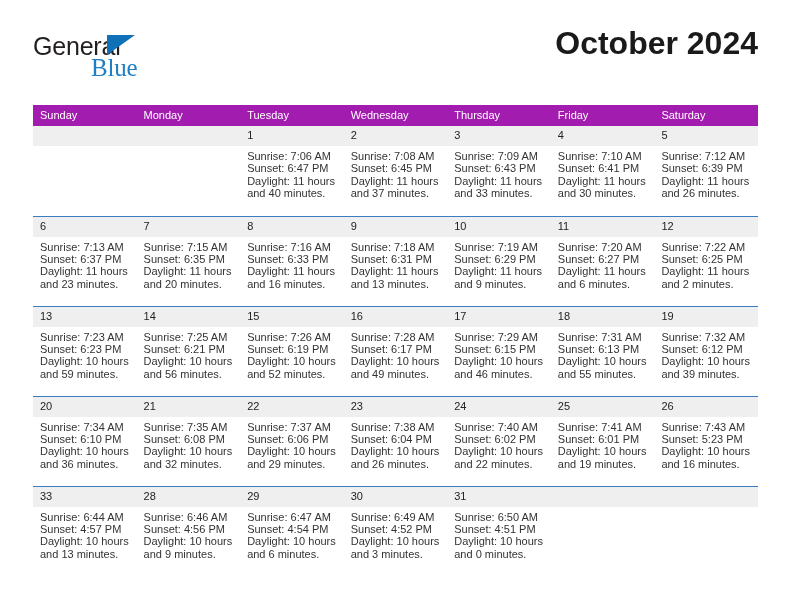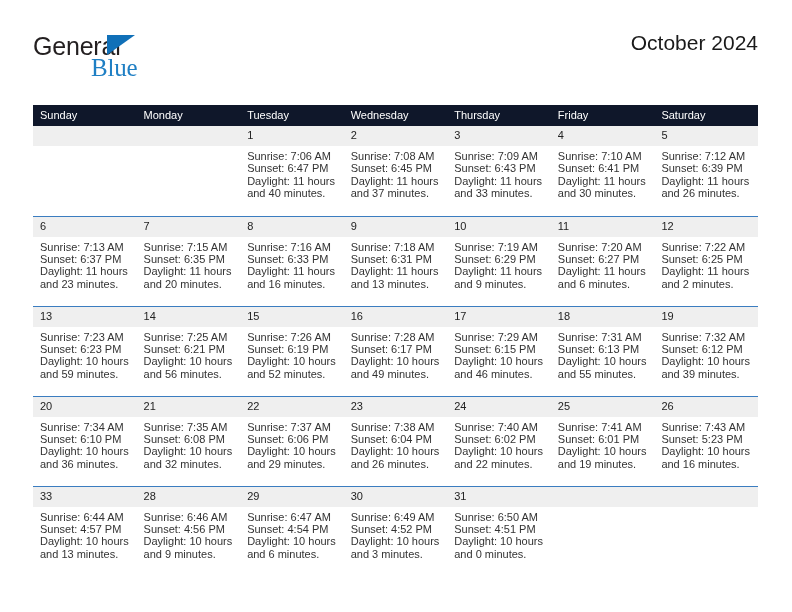--- a/index.html
+++ b/index.html
@@ -66,22 +66,22 @@
     font-family: Liberation Serif, serif;
   }
 
   .title-block {
     position: absolute;
     right: 0;
     top: 0;
     text-align: right;
   }
   .month-title {
-    font-size: 21px;
-    font-weight: normal;
+    font-size: 32px;
+    font-weight: bold;
     color: #1a1a1a;
     line-height: 34px;
     white-space: nowrap;
   }
   .location-title {
     font-size: 14px;
     font-weight: bold;
     color: #1a1a1a;
     line-height: 22px;
     margin-top: 2px;
@@ -92,21 +92,21 @@
   .calendar {
     position: absolute;
     left: 33px;
     top: 105px;
     width: 725px;
     border-collapse: collapse;
     table-layout: fixed;
   }
 
   .cal-head th {
-    background: #0f172a;
+    background: #a21caf;
     color: #ffffff;
     font-size: 11px;
     font-weight: normal;
     text-align: left;
     padding: 4px 0 4px 7px;
     height: 11px;
     line-height: 13px;
     border: none;
   }
 

